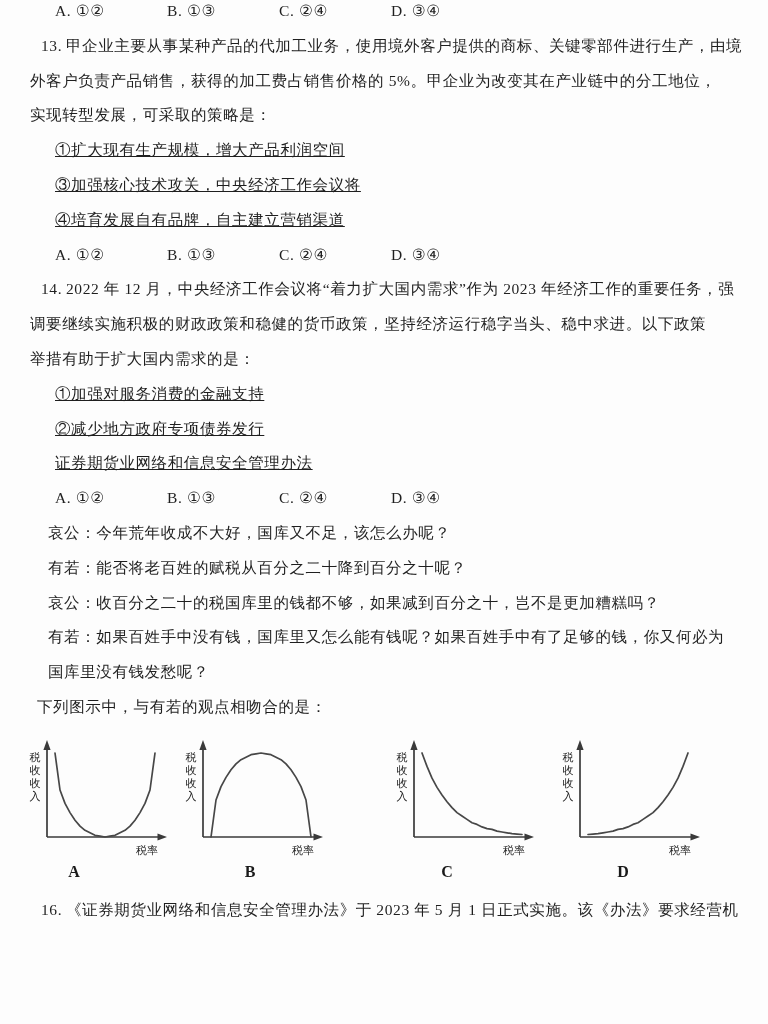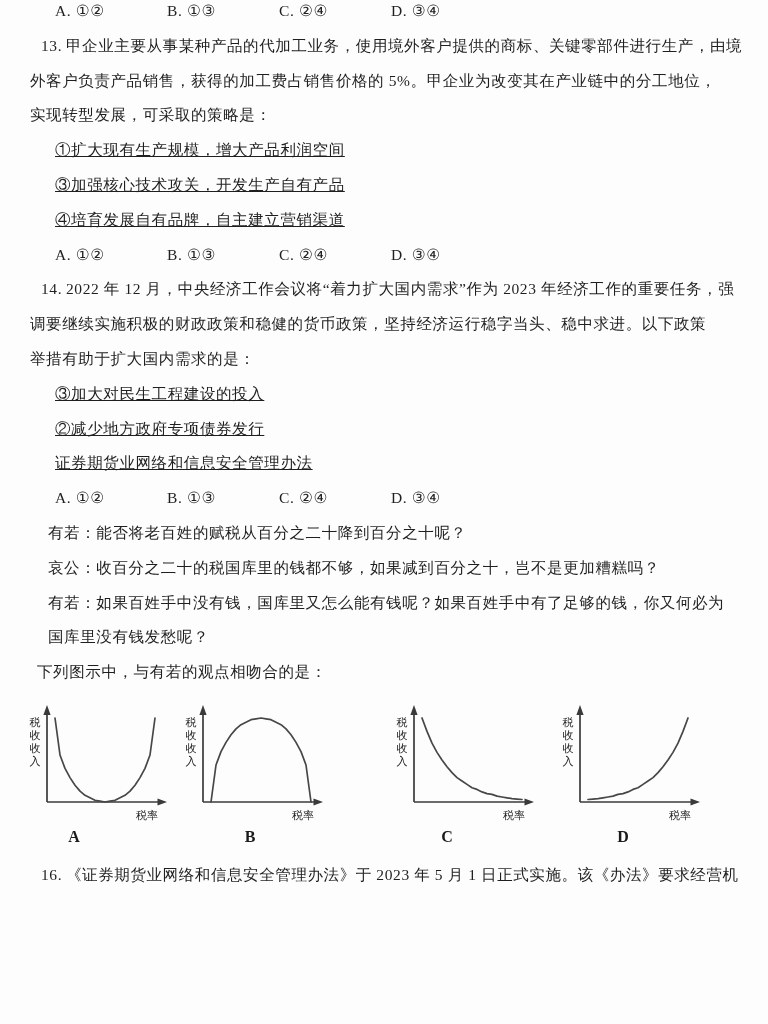--- a/index.html
+++ b/index.html
@@ -44,38 +44,39 @@
   <div class="line opts">
     <span class="opt">A. ①②</span><span class="opt">B. ①③</span><span class="opt">C. ②④</span><span class="opt">D. ③④</span>
   </div>
 
   <div class="line">
     <span class="qnum">13.</span><span>甲企业主要从事某种产品的代加工业务，使用境外客户提供的商标、关键零部件进行生产，由境</span>
   </div>
   <div class="line cont">外客户负责产品销售，获得的加工费占销售价格的 5%。甲企业为改变其在产业链中的分工地位，</div>
   <div class="line cont">实现转型发展，可采取的策略是：</div>
   <div class="line choice">①扩大现有生产规模，增大产品利润空间</div>
-  <div class="line choice">③加强核心技术攻关，开发生产自有产品</div>
+  <div class="line choice">③加强核心技术攻关，中央经济工作会议将</div>
   <div class="line choice">④培育发展自有品牌，自主建立营销渠道</div>
   <div class="line opts">
     <span class="opt">A. ①②</span><span class="opt">B. ①③</span><span class="opt">C. ②④</span><span class="opt">D. ③④</span>
   </div>
 
   <div class="line">
     <span class="qnum">14.</span><span>2022 年 12 月，中央经济工作会议将“着力扩大国内需求”作为 2023 年经济工作的重要任务，强</span>
   </div>
   <div class="line cont">调要继续实施积极的财政政策和稳健的货币政策，坚持经济运行稳字当头、稳中求进。以下政策</div>
   <div class="line cont">举措有助于扩大国内需求的是：</div>
-  <div class="line choice">③加大对民生工程建设的投入</div>
+  <div class="line choice">①加强对服务消费的金融支持</div>
   <div class="line choice">②减少地方政府专项债券发行</div>
   <div class="line choice">证券期货业网络和信息安全管理办法</div>
   <div class="line opts">
     <span class="opt">A. ①②</span><span class="opt">B. ①③</span><span class="opt">C. ②④</span><span class="opt">D. ③④</span>
   </div>
 
+  <div class="line dia">哀公：今年荒年收成不大好，国库又不足，该怎么办呢？</div>
   <div class="line dia">有若：能否将老百姓的赋税从百分之二十降到百分之十呢？</div>
   <div class="line dia">哀公：收百分之二十的税国库里的钱都不够，如果减到百分之十，岂不是更加糟糕吗？</div>
   <div class="line dia">有若：如果百姓手中没有钱，国库里又怎么能有钱呢？如果百姓手中有了足够的钱，你又何必为</div>
   <div class="line dia">国库里没有钱发愁呢？</div>
   <div class="line prompt">下列图示中，与有若的观点相吻合的是：</div>
 
   <div class="charts">
     <div class="chart chart-a"><svg viewBox="0 0 150 130" width="150" height="130">
           <line x1="22" y1="100" x2="22" y2="12" stroke="#3a3a3a" stroke-width="1.7"></line>
           <polygon points="22,3 18.4,13 25.6,13" fill="#3a3a3a"></polygon>

